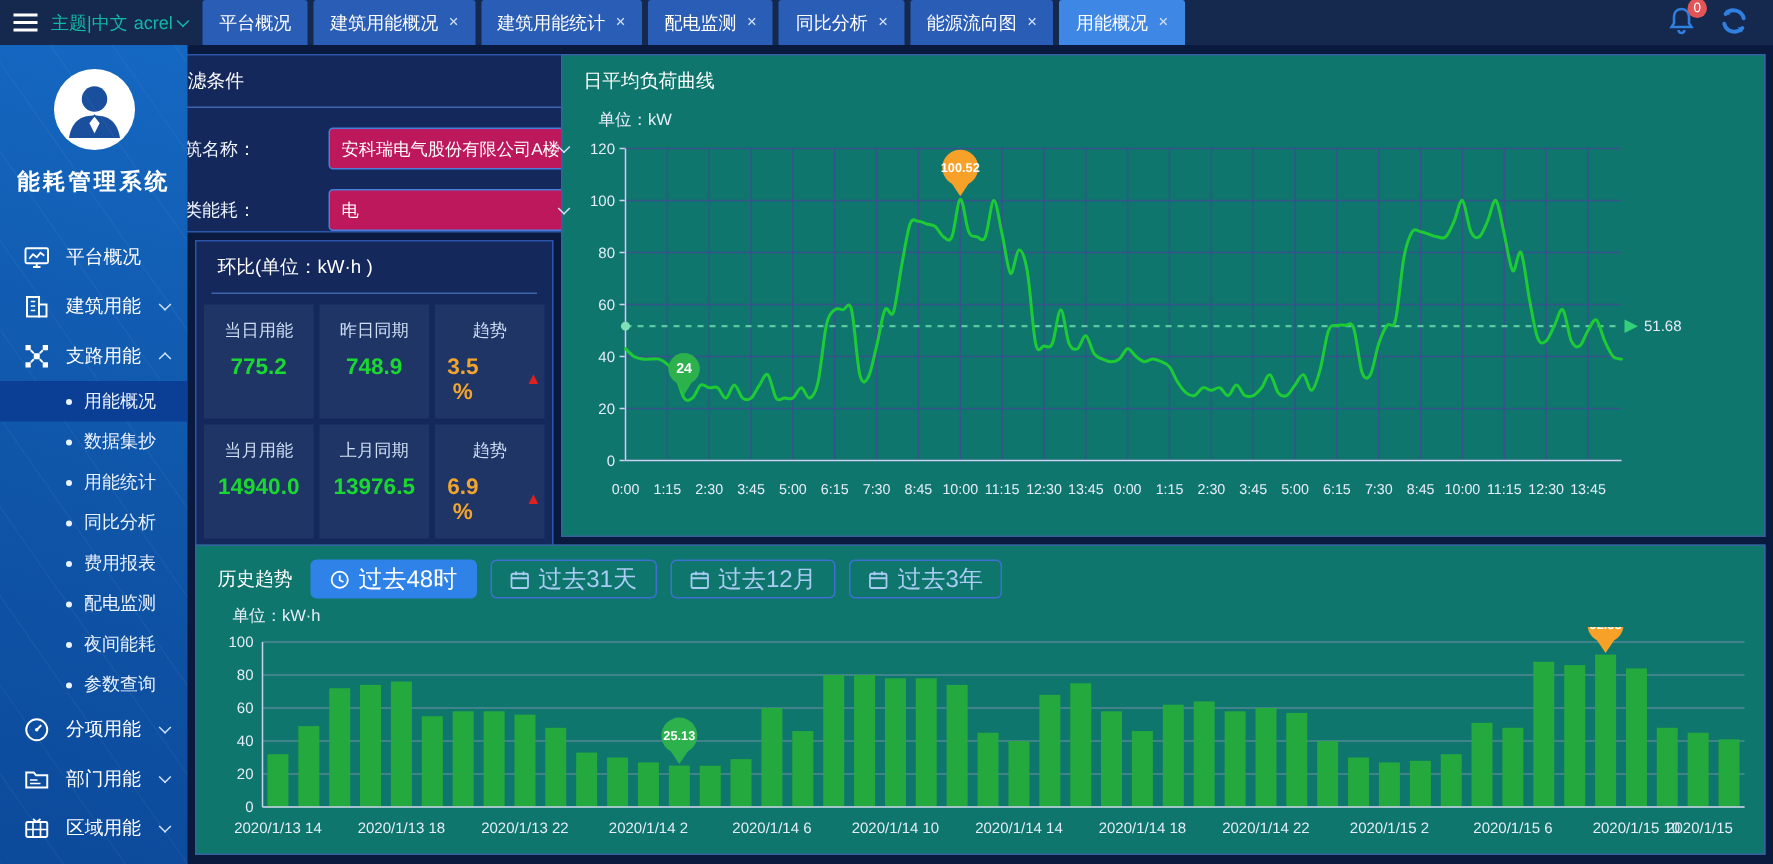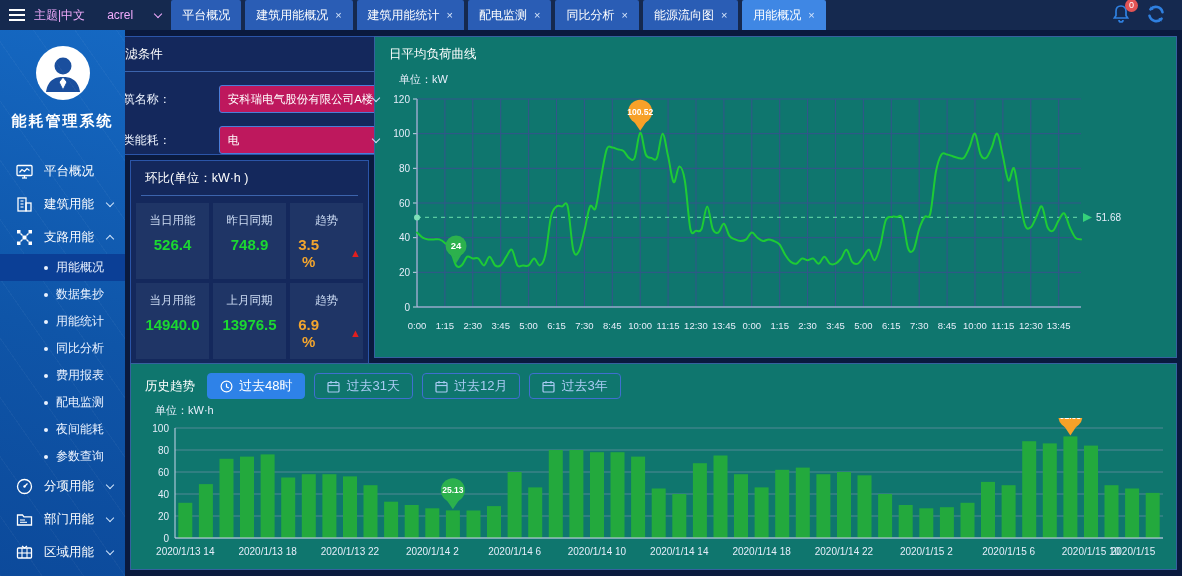--- a/index.html
+++ b/index.html
@@ -4,21 +4,21 @@
 <style>
   * { margin:0; padding:0; box-sizing:border-box; }
   html,body { width:1182px; height:576px; overflow:hidden; }
   body { font-family:"Liberation Sans","DejaVu Sans",sans-serif; background:#0a1a3e; color:#e8f0fc; font-size:12px; }
   .app { width:1182px; height:576px; display:flex; flex-direction:column; }
 
   
   .topbar { height:30px; background:#15294f; display:flex; align-items:center; flex:0 0 30px; }
   .burger { width:34px; height:30px; display:flex; flex-direction:column; justify-content:center; align-items:center; gap:3px; cursor:pointer; }
   .burger i { display:block; width:16px; height:2px; background:#fff; }
-  .brand { display:flex; align-items:center; gap:22px; color:#f0abfc; font-size:12px; margin-right:10px; cursor:pointer; white-space:nowrap; }
+  .brand { display:flex; align-items:center; gap:4px; color:#14b8a6; font-size:12px; margin-right:10px; cursor:pointer; white-space:nowrap; }
   .chev { display:inline-block; width:6px; height:6px; border-right:1.4px solid currentColor; border-bottom:1.4px solid currentColor; transform:rotate(45deg); margin-top:-3px; }
   .chev.up { transform:rotate(-135deg); margin-top:3px; }
   .tabs { display:flex; align-items:stretch; gap:4px; height:30px; }
   .tab { background:#2a5db5; color:#fff; display:flex; align-items:center; gap:7px; padding:0 11px; font-size:12px; cursor:pointer; border-radius:2px 2px 0 0; white-space:nowrap; }
   .tab.active { background:#3f87e4; }
   .tab .x { font-size:11px; color:#d7e6fb; line-height:1; }
   .topbar-right { margin-left:auto; display:flex; align-items:center; gap:16px; padding-right:16px; }
   .bell-wrap { position:relative; cursor:pointer; }
   .badge { position:absolute; top:-5px; right:-8px; background:#e25455; color:#fff; border-radius:50%; width:13px; height:13px; font-size:9px; display:flex; align-items:center; justify-content:center; }
 
@@ -67,21 +67,21 @@
 
   
   .chart-panel { flex:1; min-width:0; }
   .unit-label { color:#e8effc; font-size:11px; padding:2px 0 0 24px; }
   svg text { font-family:"Liberation Sans","DejaVu Sans",sans-serif; }
 
   .hist-panel { height:208px; }
   .hist-head { display:flex; align-items:center; gap:12px; padding:9px 14px 2px; }
   .hist-title { font-size:12.5px; color:#fff; }
   .hbtns { display:flex; gap:9px; }
-  .hbtn { height:26px; display:flex; align-items:center; gap:6px; padding:0 12px; border-radius:4px; border:1px solid #3f6fd0; color:#a9cbf4; font-size:13px; cursor:pointer; }
+  .hbtn { height:26px; display:flex; align-items:center; gap:6px; padding:0 12px; border-radius:4px; border:1px solid #3f6fd0; color:#a9cbf4; font-size:16px; cursor:pointer; }
   .hbtn.active { background:#2e82e8; border-color:#2e82e8; color:#fff; }
 </style>
 </head>
 <body>
 
 <div class="app">
 
   <div class="topbar">
     <div class="burger">
         <i></i>
@@ -282,21 +282,21 @@
                 <span class="chev"></span>
               </div>
             </div>
           </div>
 
           <div class="panel huanbi-panel">
             <div class="panel-head divided">环比(单位：kW·h )</div>
             <div class="hb-grid">
               <div class="hb-cell">
                   <div class="clabel">当日用能</div>
-                  <div class="cval">526.4</div>
+                  <div class="cval">775.2</div>
                 </div>
               <div class="hb-cell">
                   <div class="clabel">昨日同期</div>
                   <div class="cval">748.9</div>
                 </div>
               <div class="hb-cell">
                   <div class="clabel">趋势</div>
                   <div class="cval trend">
                     <span>3.5 %</span>
                     <span class="tri">▲</span>

